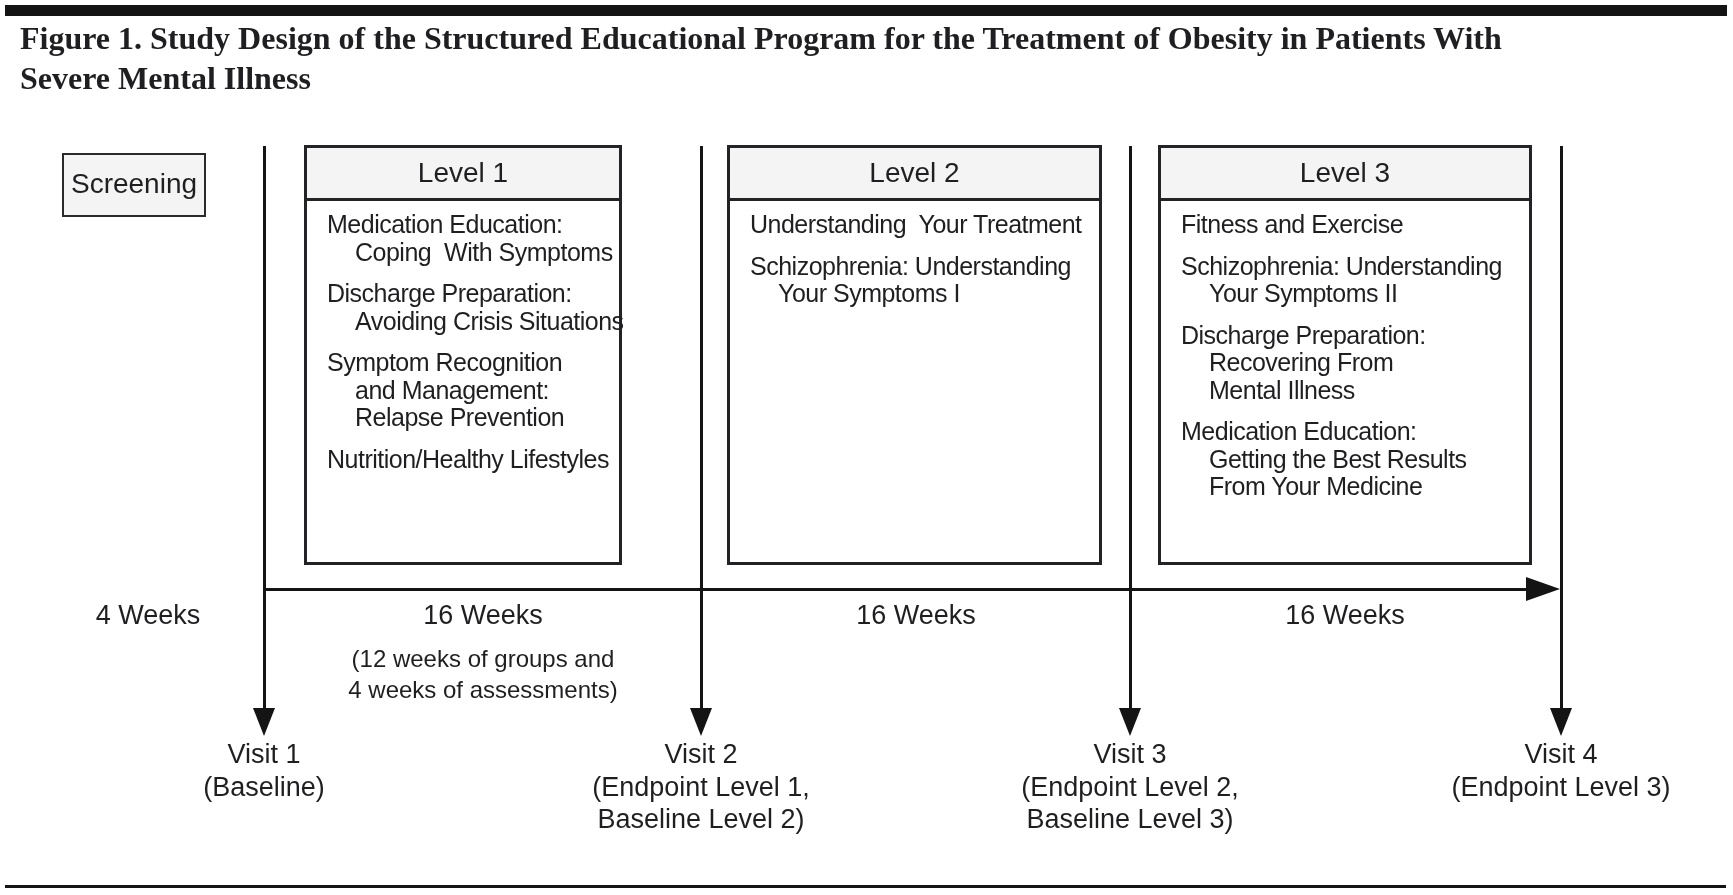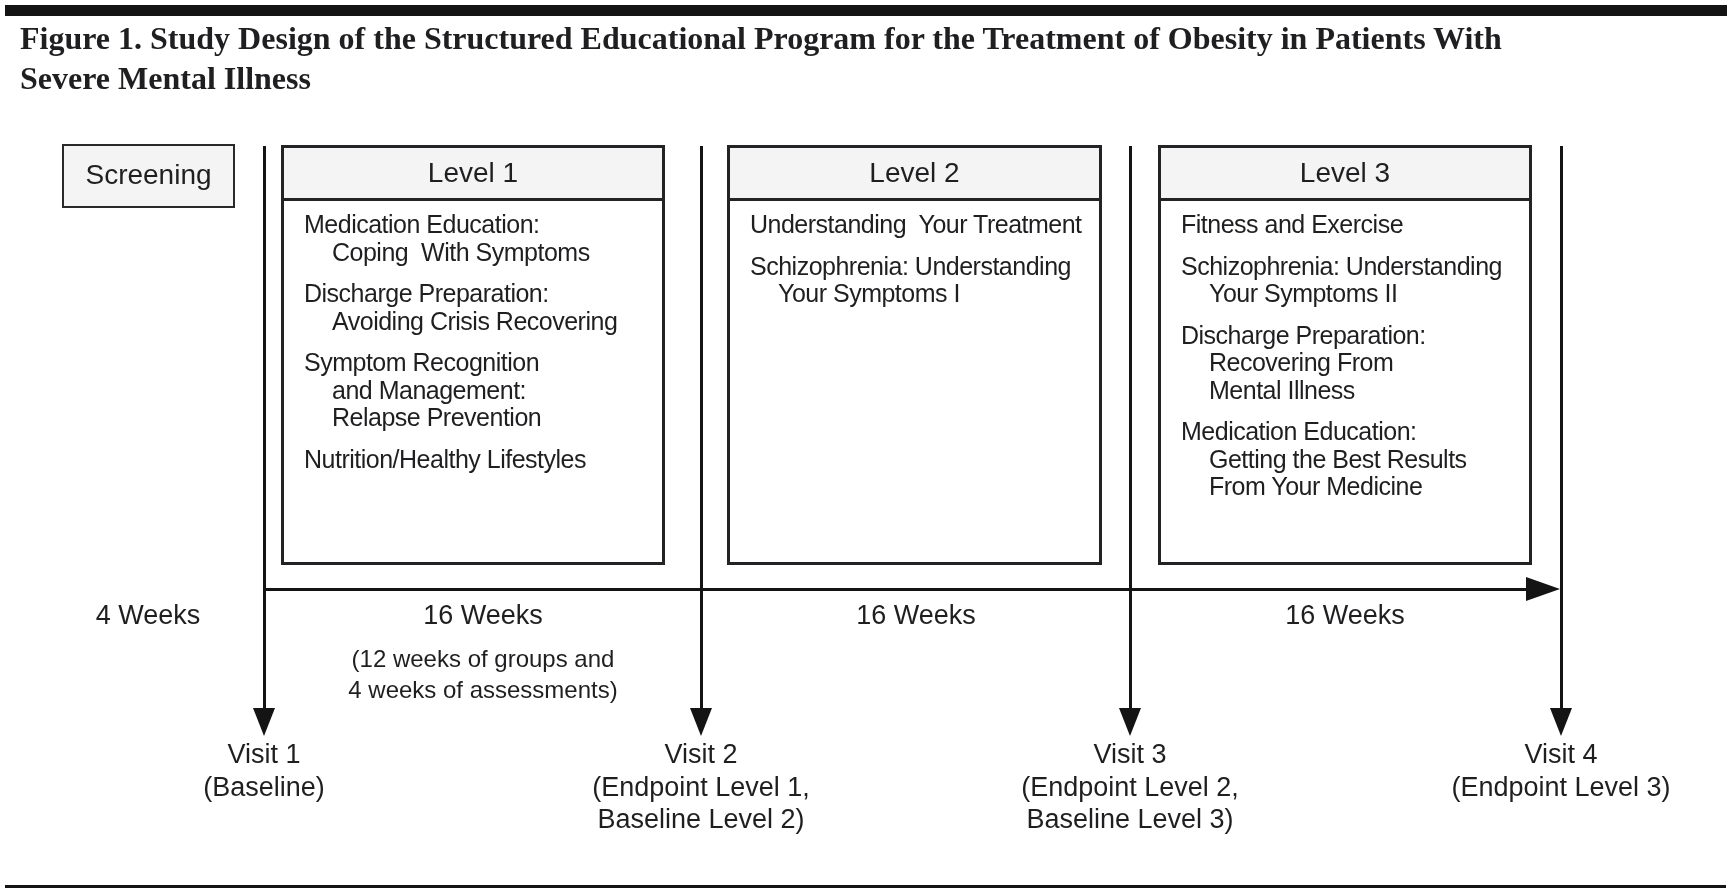--- a/index.html
+++ b/index.html
@@ -22,21 +22,21 @@
   .rule.bottom{left:5px;top:885px;width:1721px;height:3px;}
   
   .title{
     position:absolute;left:5px;top:18px;width:1720px;
     font-family:Liberation Serif, serif;
     font-weight:600;font-size:32px;line-height:40px;
     color:var(--ink);white-space:nowrap;margin-left:15px;
   }
   
   .screen-box{
-    position:absolute;left:62px;top:144px;width:173px;height:64px;
+    position:absolute;left:62px;top:153px;width:144px;height:64px;
     box-sizing:border-box;border:2.5px solid #2a2a2c;background:var(--fill);
     text-align:center;line-height:58px;font-size:28px;
   }
   
   .level-box{
     position:absolute;top:145px;height:420px;box-sizing:border-box;
     border:3px solid #232325;background:#ffffff;
   }
   .level-header{
     height:50px;line-height:50px;text-align:center;
@@ -87,30 +87,30 @@
 
   <div class="vline" style="left:262.5px"></div>
   <div class="varrow" style="left:253px"></div>
   <div class="vline" style="left:699.5px"></div>
   <div class="varrow" style="left:690px"></div>
   <div class="vline" style="left:1128.5px"></div>
   <div class="varrow" style="left:1119px"></div>
   <div class="vline" style="left:1559.5px"></div>
   <div class="varrow" style="left:1550px"></div>
 
-  <div class="level-box" style="left:281px;width:384px">
+  <div class="level-box" style="left:304px;width:318px">
     <div class="level-header">Level 1</div>
     <div class="level-body">
         <div class="course-item">
           <div class="course-line">Medication Education:</div>
           <div class="course-line indent">Coping  With Symptoms</div>
         </div>
         <div class="course-item">
           <div class="course-line">Discharge Preparation:</div>
-          <div class="course-line indent">Avoiding Crisis Recovering</div>
+          <div class="course-line indent">Avoiding Crisis Situations</div>
         </div>
         <div class="course-item">
           <div class="course-line">Symptom Recognition</div>
           <div class="course-line indent">and Management:</div>
           <div class="course-line indent">Relapse Prevention</div>
         </div>
         <div class="course-item">
           <div class="course-line">Nutrition/Healthy Lifestyles</div>
         </div>
       </div>

